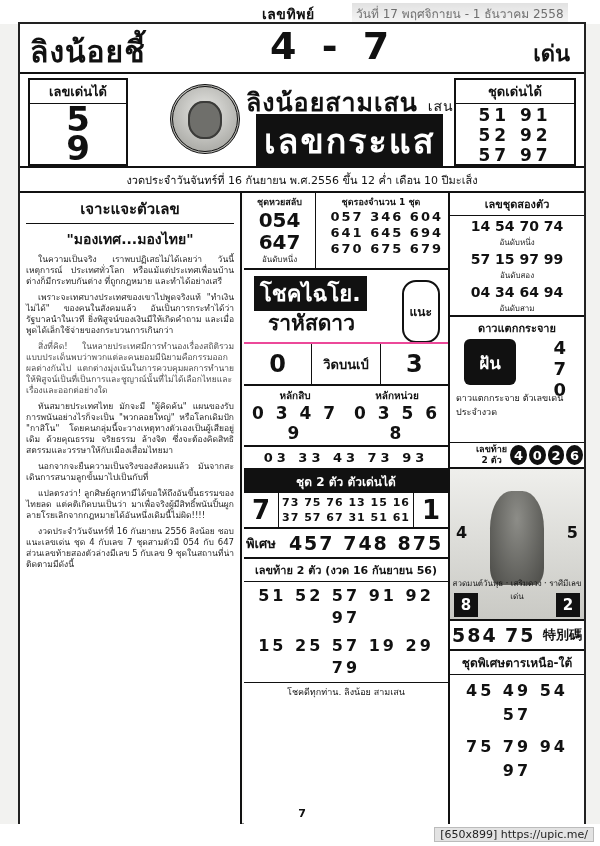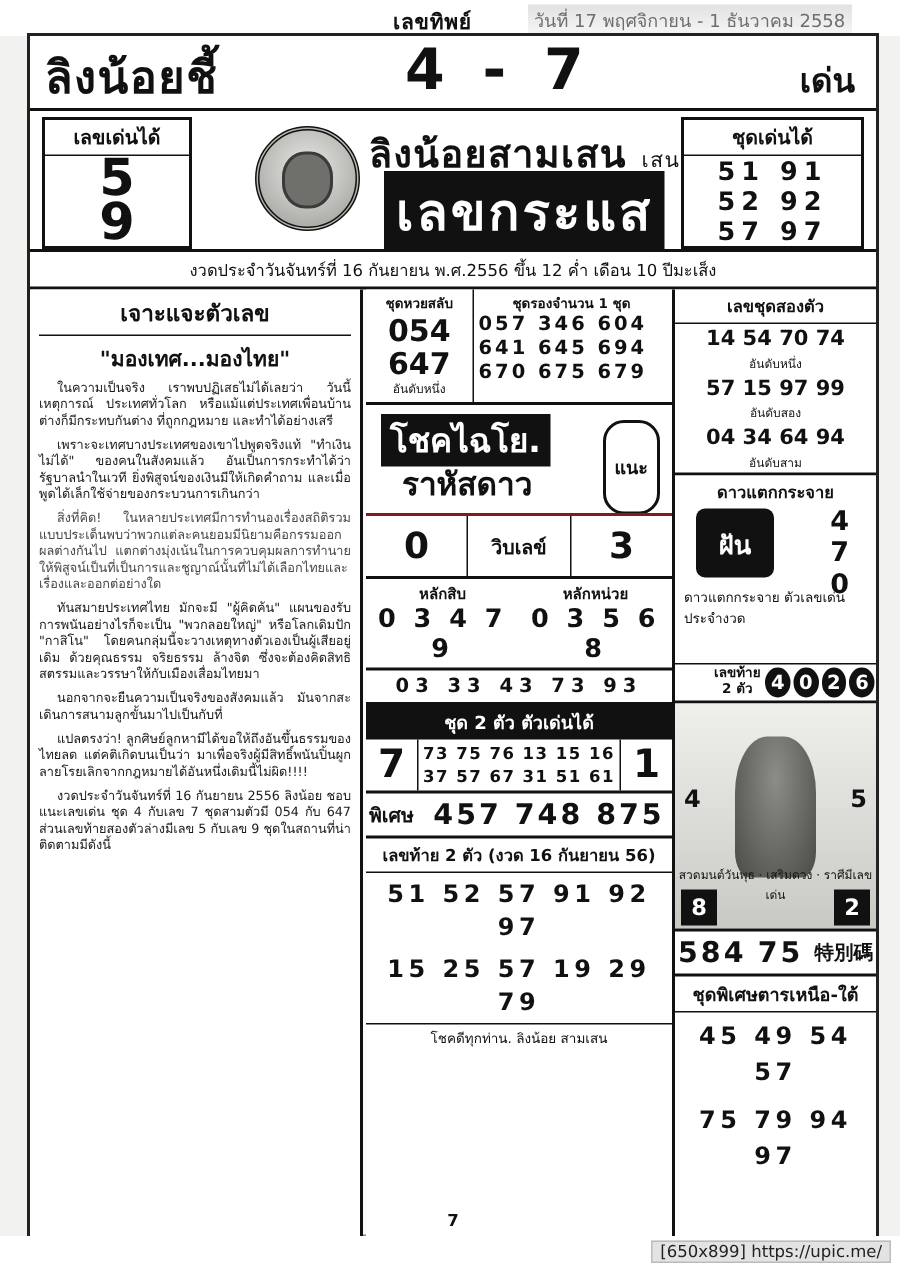--- a/index.html
+++ b/index.html
@@ -52,24 +52,24 @@
   .lead-sub{text-align:center;font-size:14px;font-weight:bold;margin:4px 0 4px;}
   .para{font-size:8.5px;line-height:11px;text-align:justify;text-indent:12px;margin-bottom:5px;color:#1b1b1b;}
   .para.grey{color:#4a4a4a;}
 
   
   .mid-top{display:flex;border-bottom:2px solid #111;}
   .mt-cell{border-right:1px solid #111;box-sizing:border-box;padding:2px 3px;}
   .mt-cell:last-child{border-right:none;}
   .mt-cap{font-size:9px;text-align:center;font-weight:bold;}
   .mt-big{font-size:20px;font-weight:bold;text-align:center;line-height:22px;}
-  .mt-row{font-size:13px;font-weight:bold;text-align:left;line-height:16px;letter-spacing:2px;}
+  .mt-row{font-size:13px;font-weight:bold;text-align:right;line-height:16px;letter-spacing:2px;}
   .mt-sub{font-size:8px;text-align:center;}
 
-  .promo{position:relative;height:72px;border-bottom:2px solid #7f1d1d;background:#fff;overflow:hidden;}
+  .promo{position:relative;height:72px;border-bottom:2px solid #ec4899;background:#fff;overflow:hidden;}
   .promo .t1{position:absolute;left:10px;top:6px;font-size:22px;font-weight:bold;background:#111;color:#fff;padding:0 6px;}
   .promo .t2{position:absolute;left:24px;top:36px;font-size:21px;font-weight:bold;}
   .promo .badge{position:absolute;right:8px;top:10px;font-size:12px;font-weight:bold;border:2px solid #111;border-radius:14px;padding:20px 6px;}
 
   .twocell{display:flex;border-bottom:2px solid #111;height:40px;}
   .twocell .c{flex:1;display:flex;align-items:center;justify-content:center;font-size:24px;font-weight:bold;border-right:1px solid #111;}
   .twocell .c.label{font-size:13px;font-weight:bold;}
   .twocell .c:last-child{border-right:none;}
 
   .digits{border-bottom:2px solid #111;padding:2px 0;}
@@ -202,21 +202,21 @@
         </div>
 
         <div class="promo">
           <div class="t1">โชคไฉโย.</div>
           <div class="t2">ราหัสดาว</div>
           <div class="badge">แนะ</div>
         </div>
 
         <div class="twocell">
           <div class="c">0</div>
-          <div class="c label">วิบเลข์</div>
+          <div class="c label">วิดบนเป์</div>
           <div class="c">3</div>
         </div>
 
         <div class="digits">
           <div class="hdr">
             <div>หลักสิบ</div>
             <div>หลักหน่วย</div>
           </div>
           <div class="row">
             <div>0 3 4 7 9</div>

